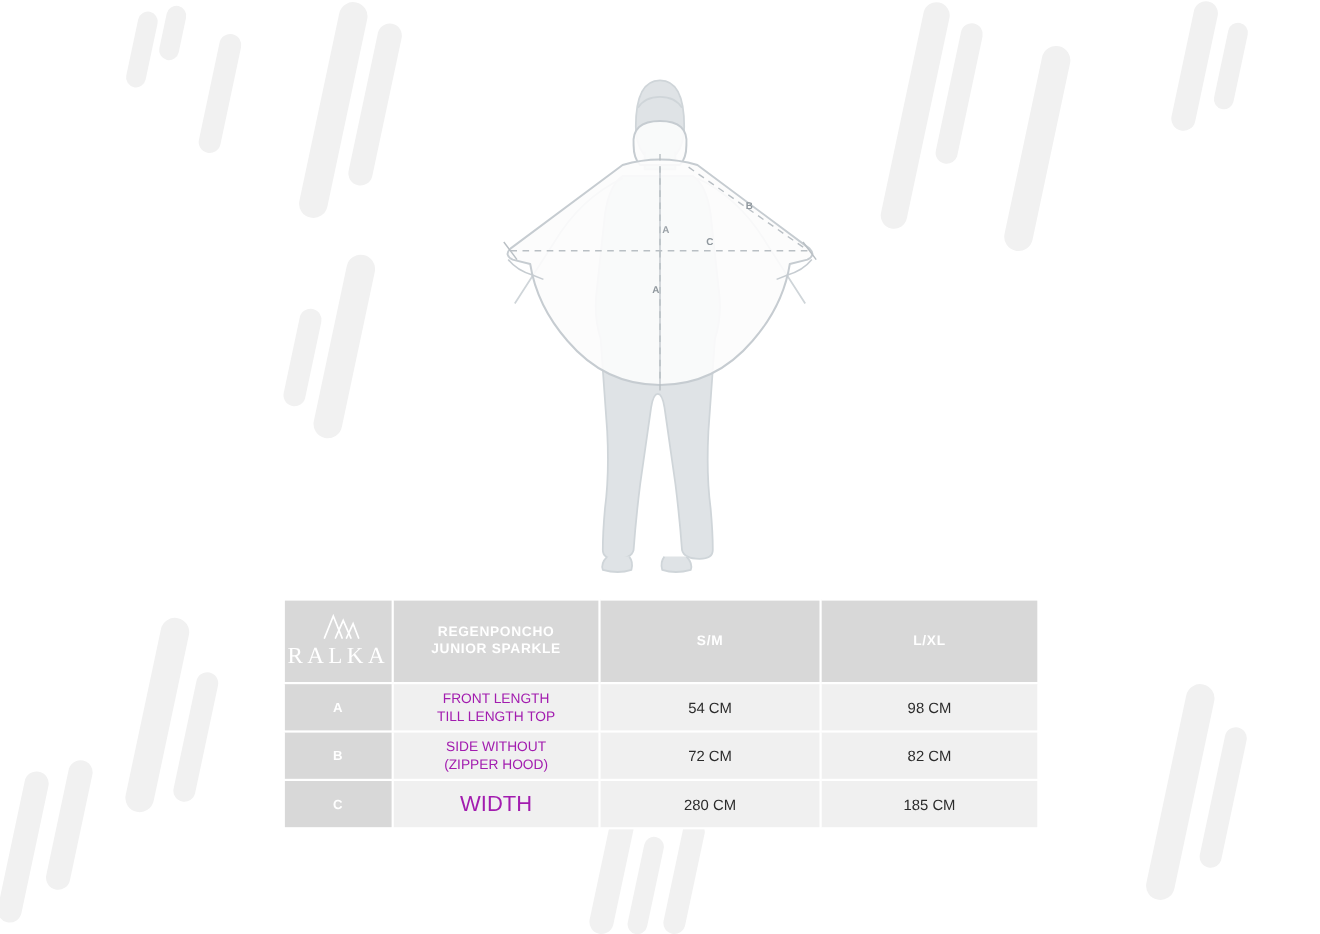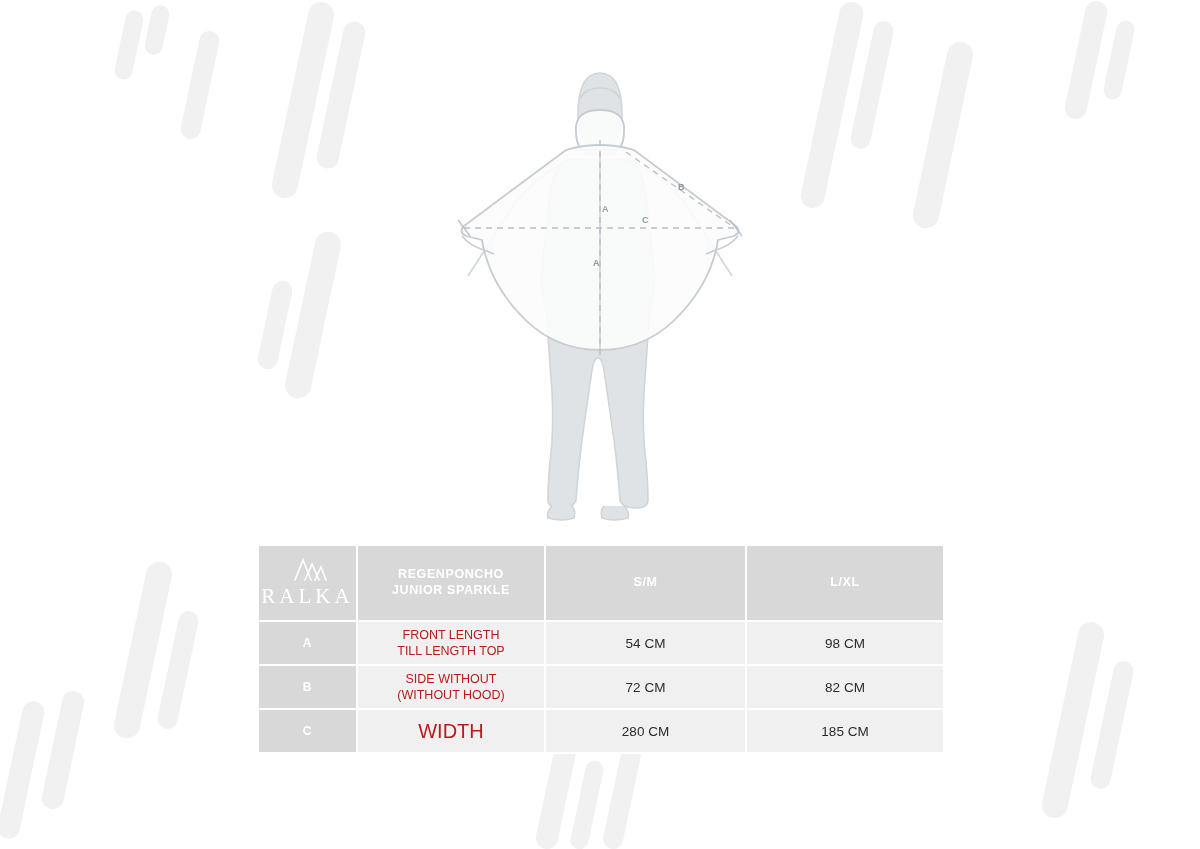--- a/index.html
+++ b/index.html
@@ -83,21 +83,21 @@
   
   .cell-code {
     background: #d8d8d8;
     color: #ffffff;
     font-size: 12px;
     font-weight: bold;
     letter-spacing: 0.8px;
   }
   .cell-desc {
     background: #f0f0f0;
-    color: #b91c1c;
+    color: #a21caf;
     font-size: 12.5px;
     line-height: 1.3;
   }
   .cell-desc.big {
     font-size: 20px;
   }
   .cell-val {
     background: #f0f0f0;
     color: #2b2b2b;
     font-size: 13.5px;
@@ -222,21 +222,21 @@
         <div>TILL LENGTH TOP</div>
       </td>
       <td class="cell-val">54 CM</td>
       <td class="cell-val">98 CM</td>
     </tr>
 
     <tr class="row-b">
       <td class="cell-code">B</td>
       <td class="cell-desc">
         <div>SIDE WITHOUT</div>
-        <div>(WITHOUT HOOD)</div>
+        <div>(ZIPPER HOOD)</div>
       </td>
       <td class="cell-val">72 CM</td>
       <td class="cell-val">82 CM</td>
     </tr>
 
     <tr class="row-c">
       <td class="cell-code">C</td>
       <td class="cell-desc big">WIDTH</td>
       <td class="cell-val">280 CM</td>
       <td class="cell-val">185 CM</td>

